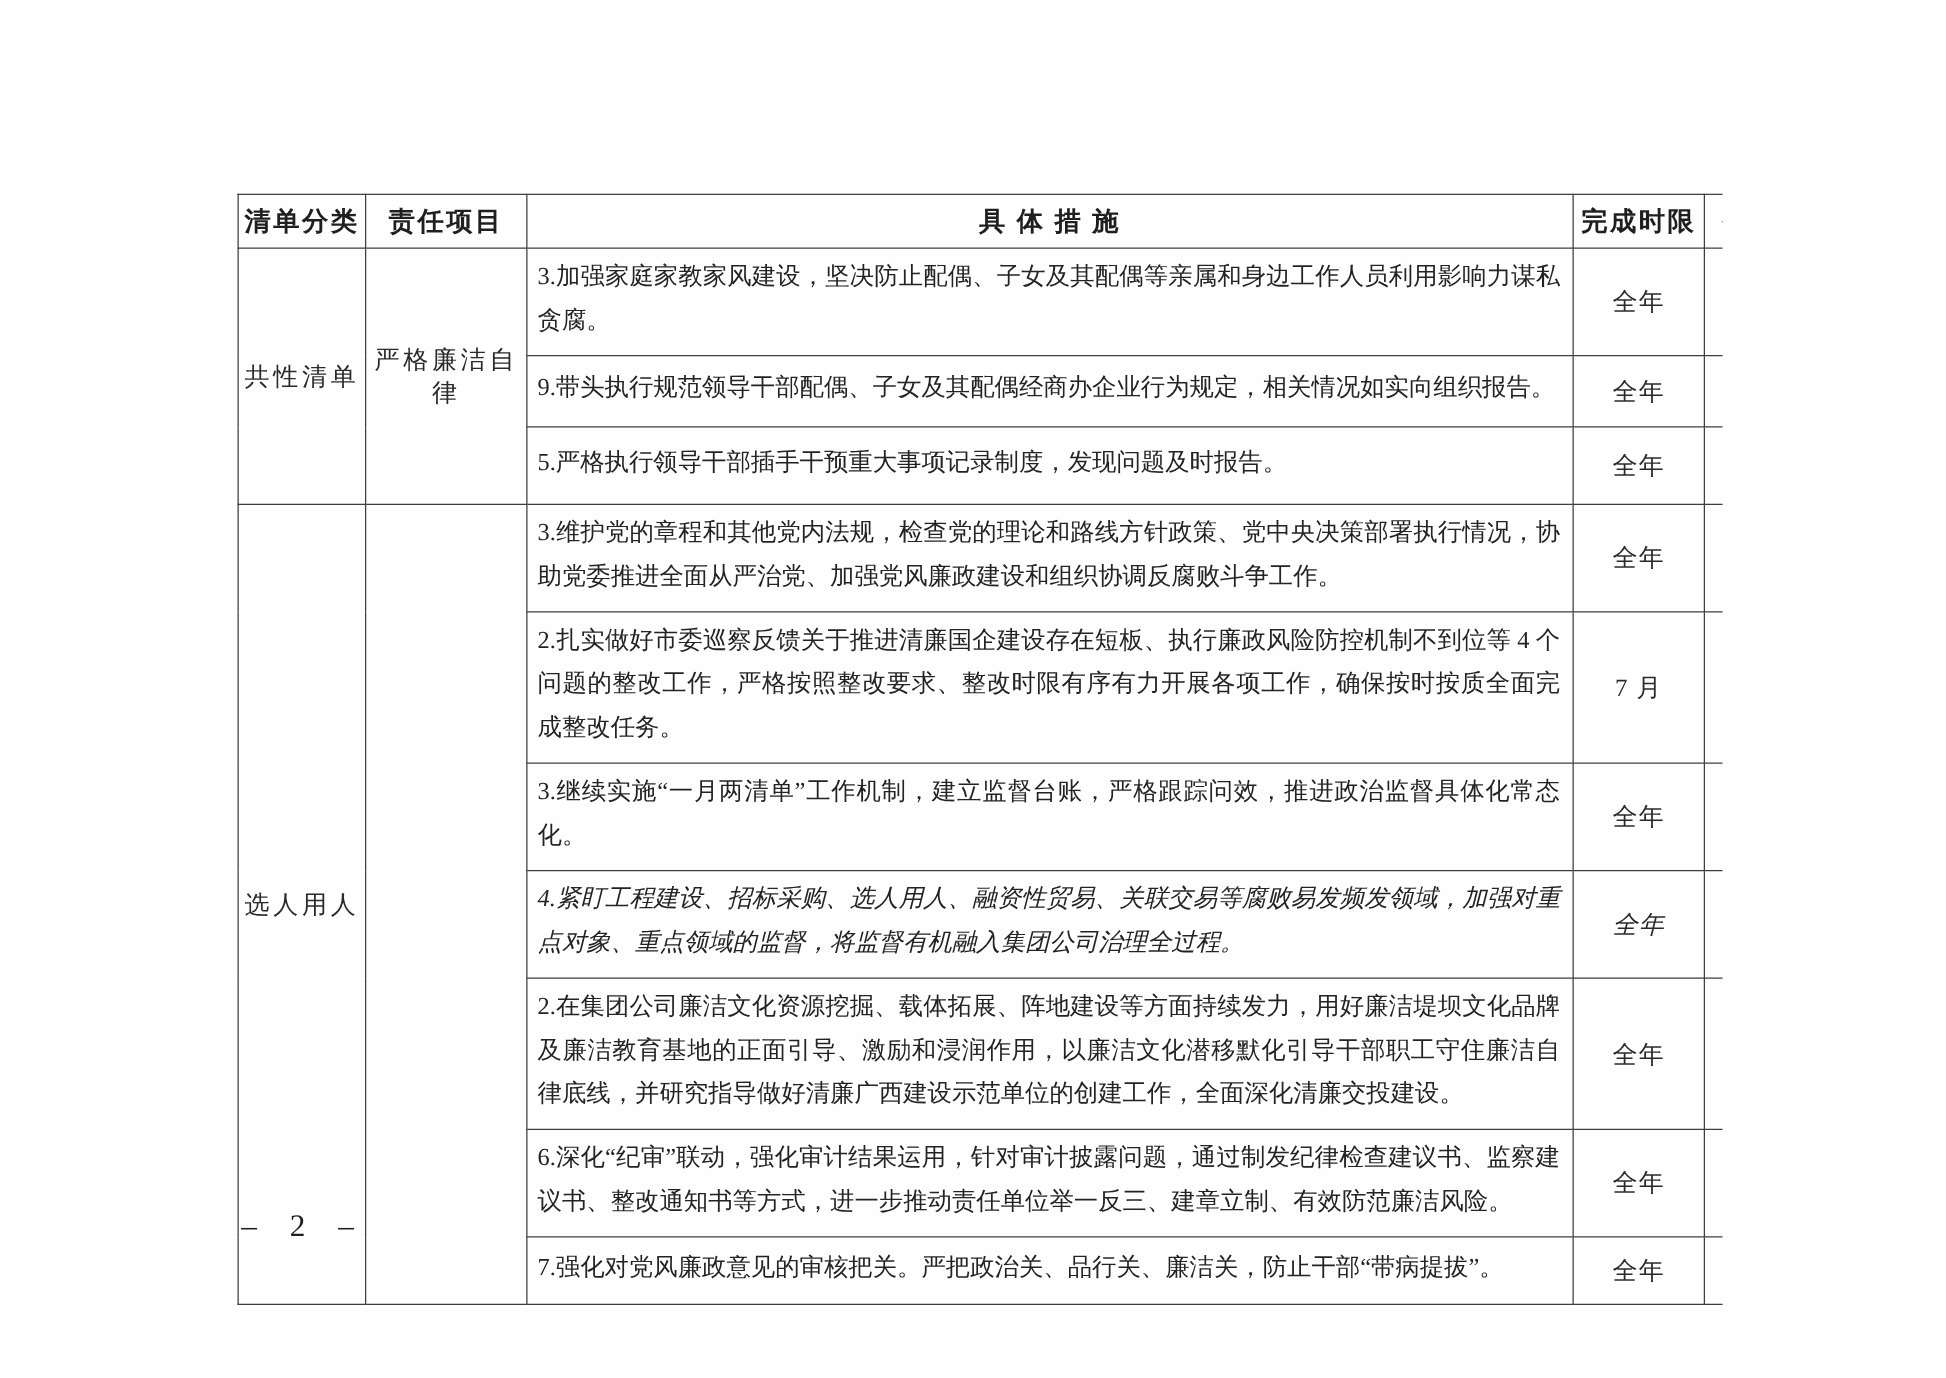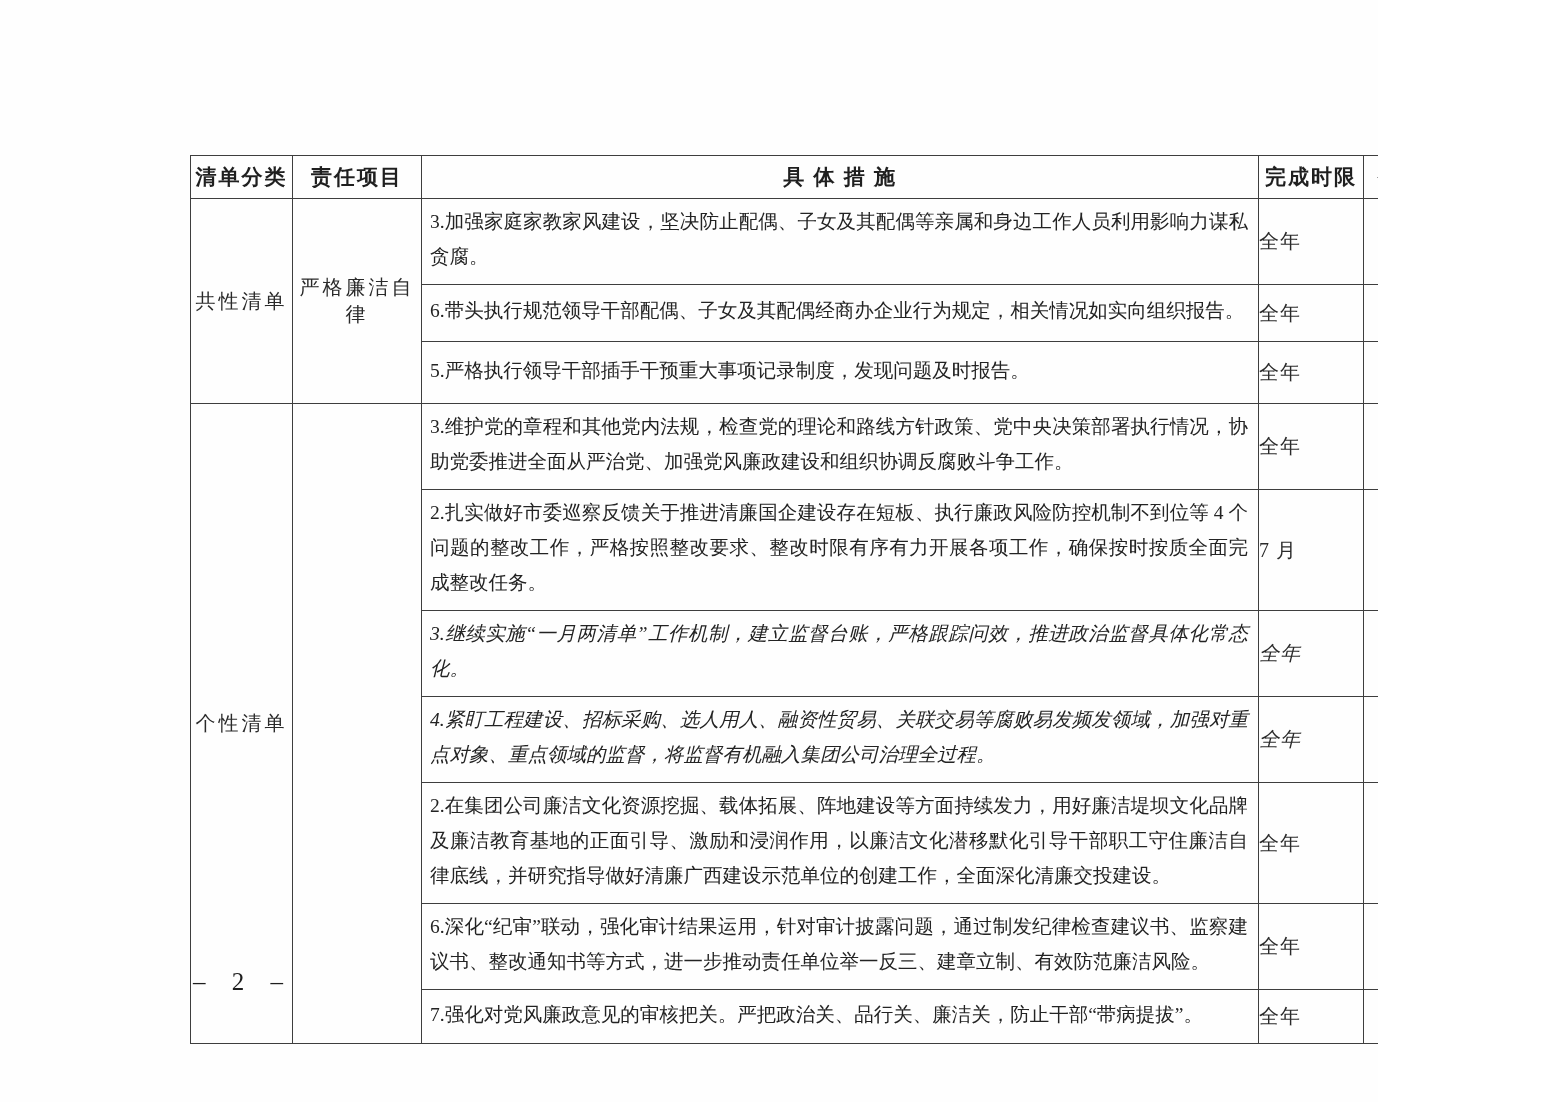--- a/index.html
+++ b/index.html
@@ -44,21 +44,21 @@
     color: #2a2a2a;
   }
   td.cell-measure {
     font-size: 19.5px;
     line-height: 35px;
     padding: 5px 10px 10px 8px;
     text-align: justify;
     color: #232323;
   }
   td.cell-deadline {
-    text-align: left;
+    text-align: center;
     font-size: 20px;
     letter-spacing: 1px;
     color: #2a2a2a;
   }
   td.cell-note {
     text-align: center;
     font-size: 20px;
   }
   .page-footer {
     position: absolute;
@@ -94,42 +94,42 @@
     </thead>
     <tbody>
         <tr style="height: 48px;">
           <td class="cell-category" rowspan="3">共性清单</td>
           <td class="cell-project" rowspan="3">严格廉洁自律</td>
           <td class="cell-measure">3.加强家庭家教家风建设，坚决防止配偶、子女及其配偶等亲属和身边工作人员利用影响力谋私贪腐。</td>
           <td class="cell-deadline">全年</td>
           <td class="cell-note"></td>
         </tr>
         <tr style="height: 57px;">
-          <td class="cell-measure">6.带头执行规范领导干部配偶、子女及其配偶经商办企业行为规定，相关情况如实向组织报告。</td>
+          <td class="cell-measure">9.带头执行规范领导干部配偶、子女及其配偶经商办企业行为规定，相关情况如实向组织报告。</td>
           <td class="cell-deadline">全年</td>
           <td class="cell-note"></td>
         </tr>
         <tr style="height: 62px;">
           <td class="cell-measure">5.严格执行领导干部插手干预重大事项记录制度，发现问题及时报告。</td>
           <td class="cell-deadline">全年</td>
           <td class="cell-note"></td>
         </tr>
         <tr style="height: 74px;">
-          <td class="cell-category" rowspan="7">个性清单</td>
+          <td class="cell-category" rowspan="7">选人用人</td>
           <td class="cell-project" rowspan="7"></td>
           <td class="cell-measure">3.维护党的章程和其他党内法规，检查党的理论和路线方针政策、党中央决策部署执行情况，协助党委推进全面从严治党、加强党风廉政建设和组织协调反腐败斗争工作。</td>
           <td class="cell-deadline">全年</td>
           <td class="cell-note"></td>
         </tr>
         <tr style="height: 104px;">
           <td class="cell-measure">2.扎实做好市委巡察反馈关于推进清廉国企建设存在短板、执行廉政风险防控机制不到位等 4 个问题的整改工作，严格按照整改要求、整改时限有序有力开展各项工作，确保按时按质全面完成整改任务。</td>
           <td class="cell-deadline">7 月</td>
           <td class="cell-note"></td>
         </tr>
-        <tr style="height: 42px; font-style: italic;">
+        <tr style="height: 42px;">
           <td class="cell-measure">3.继续实施“一月两清单”工作机制，建立监督台账，严格跟踪问效，推进政治监督具体化常态化。</td>
           <td class="cell-deadline">全年</td>
           <td class="cell-note"></td>
         </tr>
         <tr style="height: 84px; font-style: italic;">
           <td class="cell-measure">4.紧盯工程建设、招标采购、选人用人、融资性贸易、关联交易等腐败易发频发领域，加强对重点对象、重点领域的监督，将监督有机融入集团公司治理全过程。</td>
           <td class="cell-deadline">全年</td>
           <td class="cell-note"></td>
         </tr>
         <tr style="height: 109px;">

